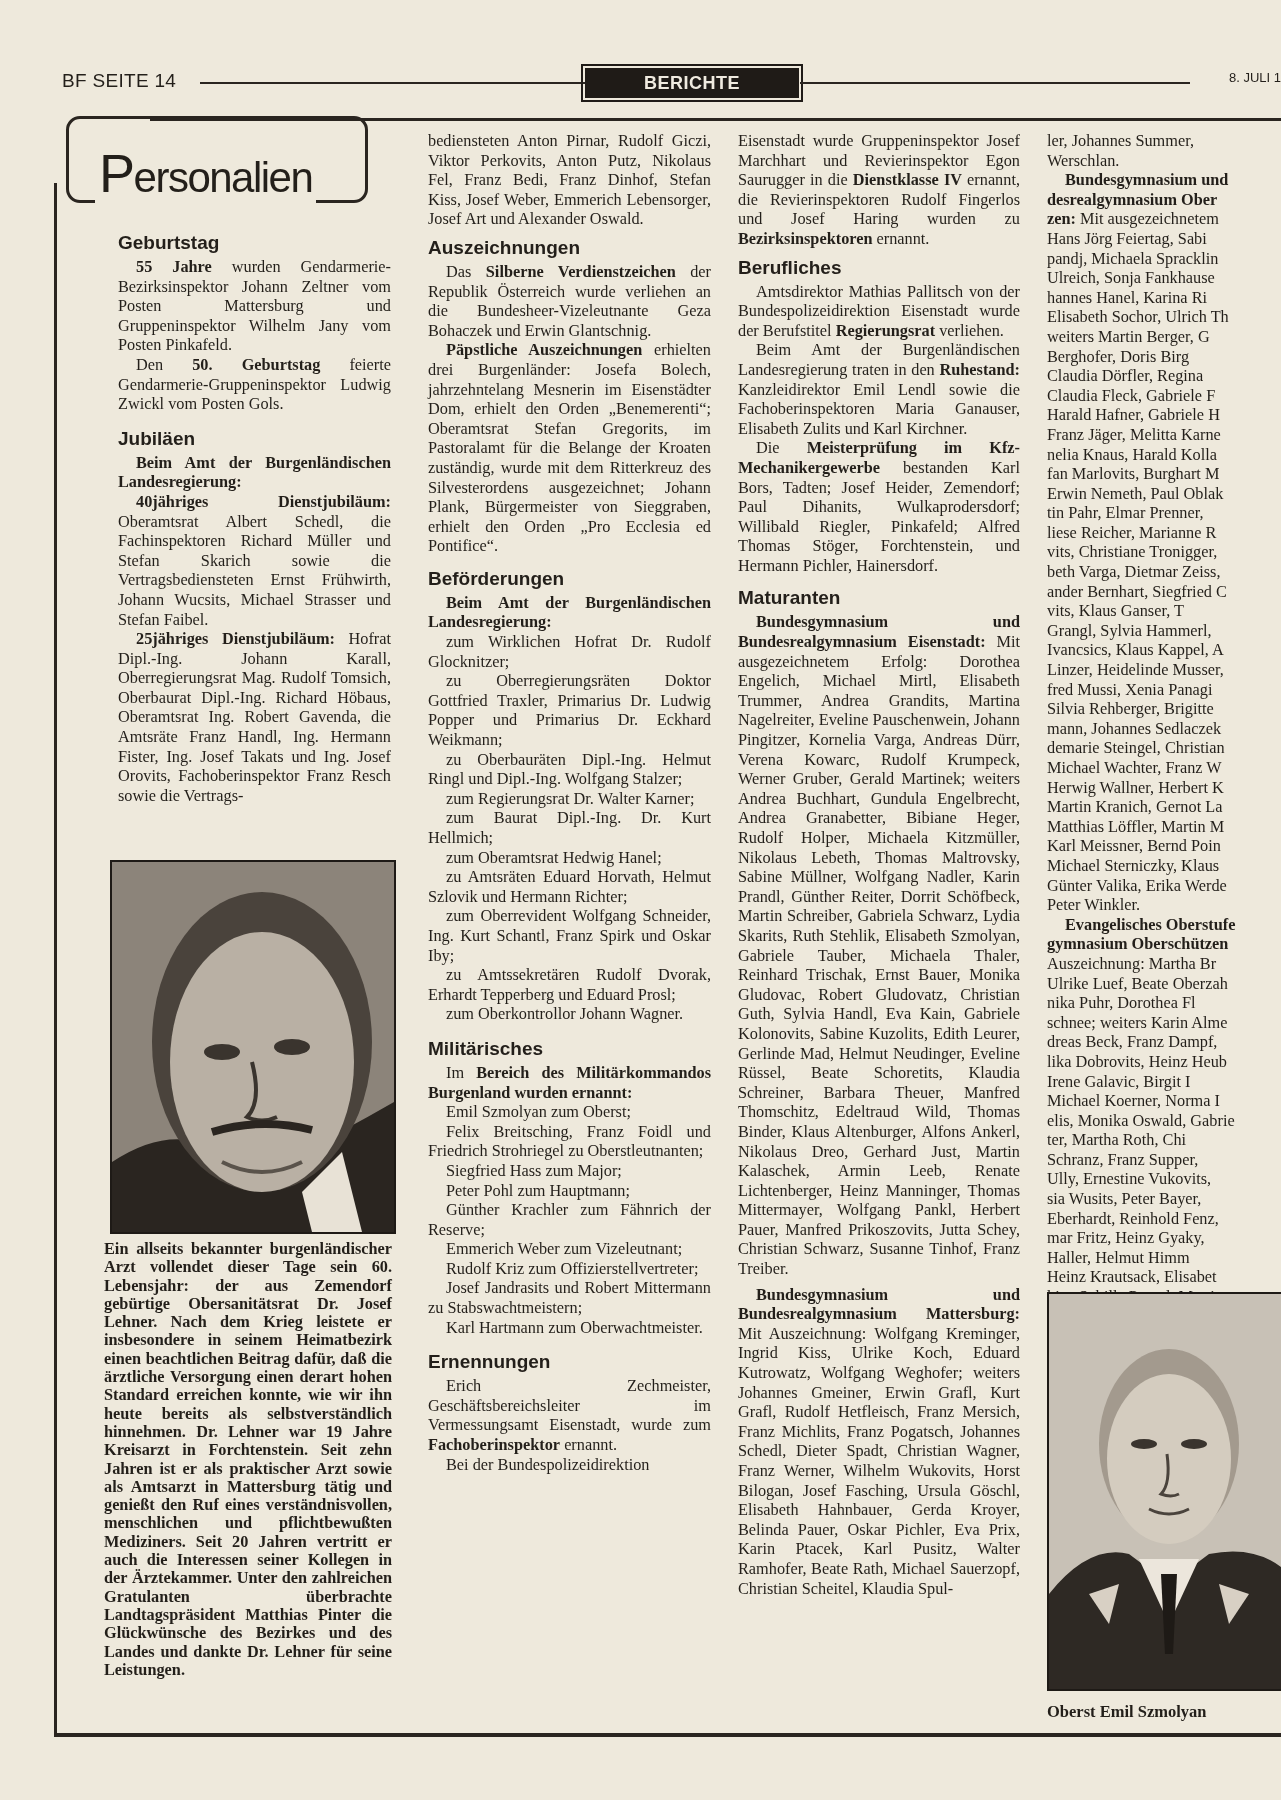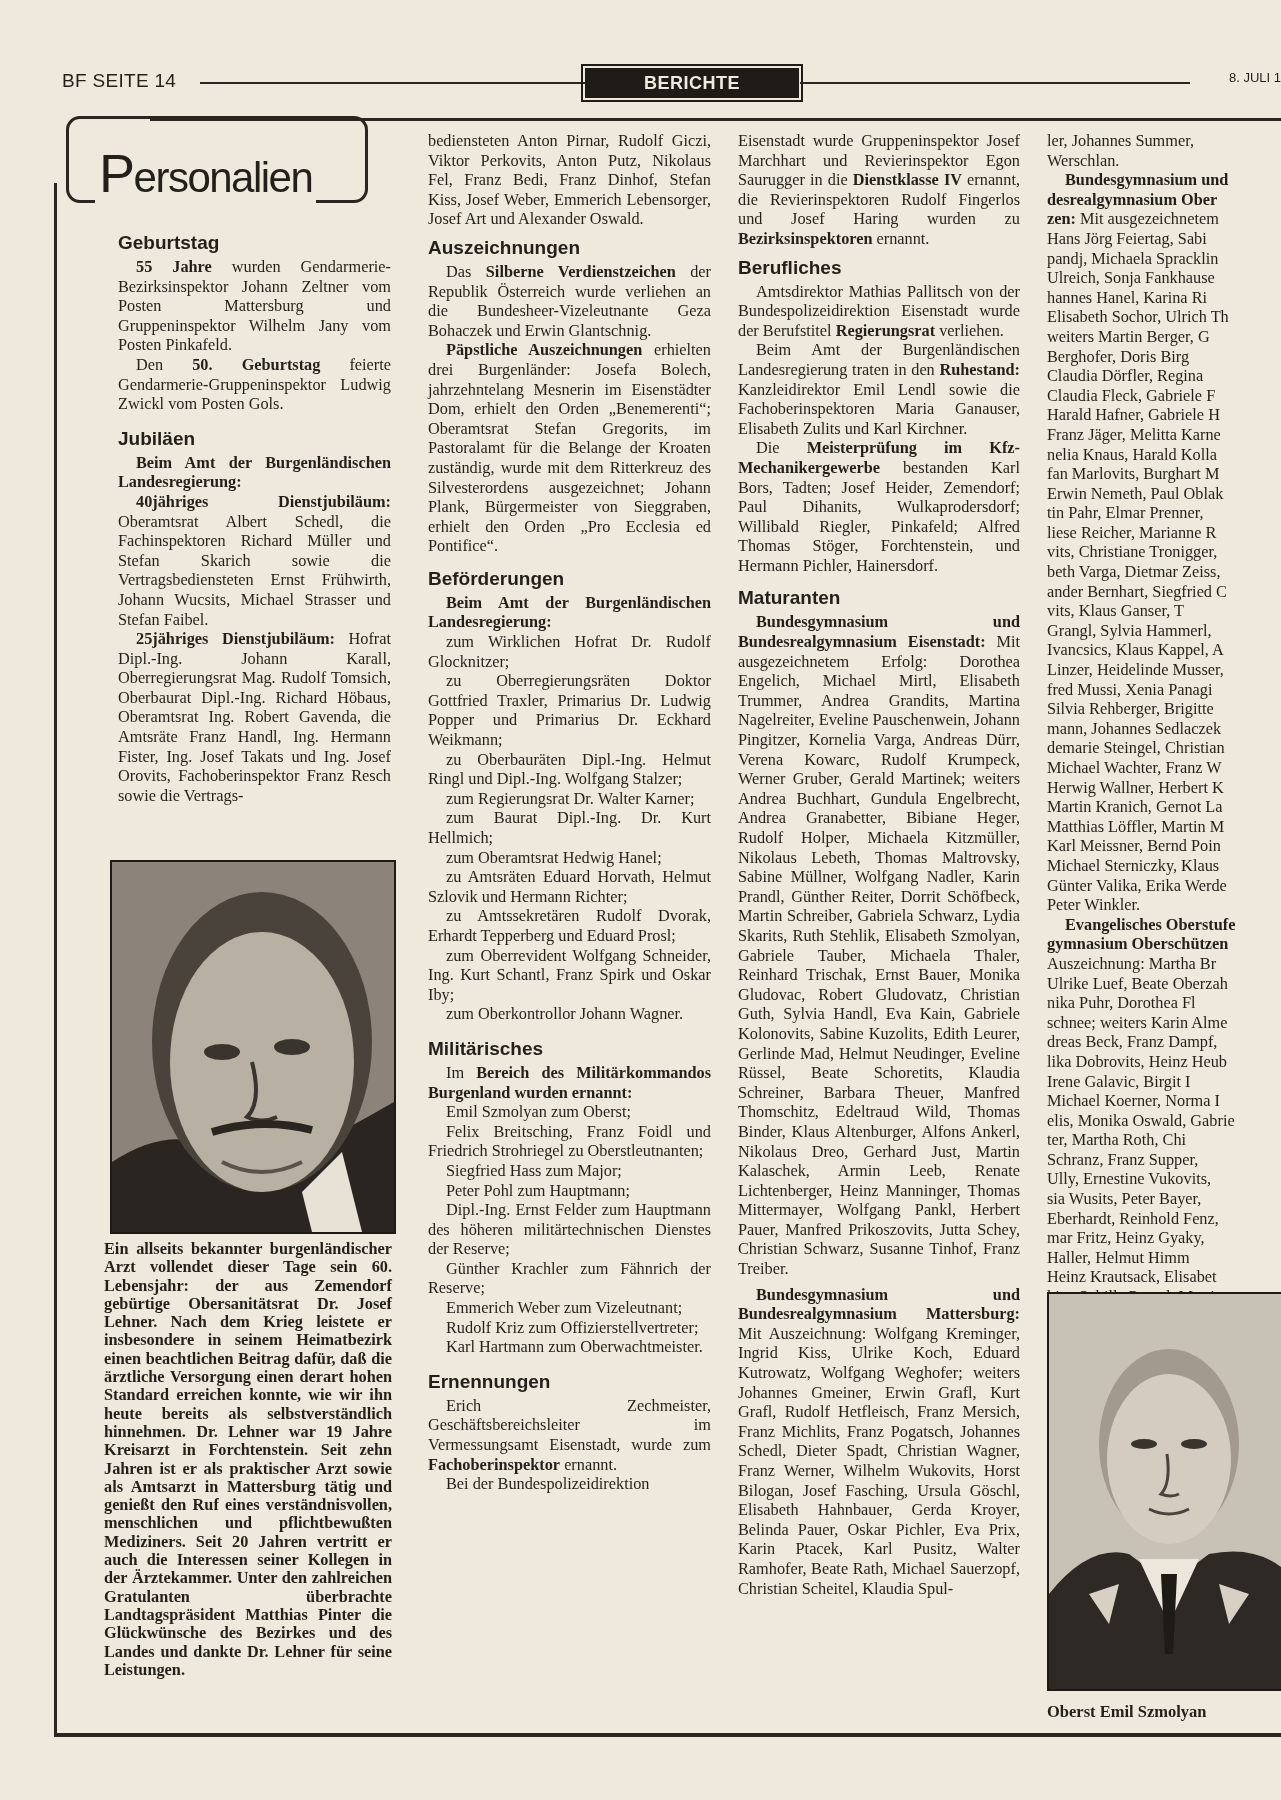--- a/index.html
+++ b/index.html
@@ -120,35 +120,35 @@
   <h2 style="margin-top:12px">Beförderungen</h2>
   <p><b>Beim Amt der Burgenländischen Landesregierung:</b></p>
   <div id="befoerderungen-list">
       <p>zum Wirklichen Hofrat Dr. Rudolf Glocknitzer;</p>
       <p>zu Oberregierungsräten Doktor Gottfried Traxler, Primarius Dr. Ludwig Popper und Primarius Dr. Eckhard Weikmann;</p>
       <p>zu Oberbauräten Dipl.-Ing. Helmut Ringl und Dipl.-Ing. Wolfgang Stalzer;</p>
       <p>zum Regierungsrat Dr. Walter Karner;</p>
       <p>zum Baurat Dipl.-Ing. Dr. Kurt Hellmich;</p>
       <p>zum Oberamtsrat Hedwig Hanel;</p>
       <p>zu Amtsräten Eduard Horvath, Helmut Szlovik und Hermann Richter;</p>
+      <p>zum Oberrevident Wolfgang Schneider, Ing. Kurt Schantl, Franz Spirk und Oskar Iby;</p>
       <p>zu Amtssekretären Rudolf Dvorak, Erhardt Tepperberg und Eduard Prosl;</p>
-      <p>zum Oberrevident Wolfgang Schneider, Ing. Kurt Schantl, Franz Spirk und Oskar Iby;</p>
       <p>zum Oberkontrollor Johann Wagner.</p>
     </div>
   <h2 style="margin-top:14px">Militärisches</h2>
   <p><span>Im </span><b>Bereich des Militärkommandos Burgenland wurden ernannt:</b></p>
   <div id="mil-list">
       <p>Emil Szmolyan zum Oberst;</p>
       <p>Felix Breitsching, Franz Foidl und Friedrich Strohriegel zu Oberstleutnanten;</p>
       <p>Siegfried Hass zum Major;</p>
       <p>Peter Pohl zum Hauptmann;</p>
-      <p>Dipl.-Ing. Ernst Felder zum Hauptmann des höheren militärtechnischen Dienstes der Reserve;</p>
       <p>Günther Krachler zum Fähnrich der Reserve;</p>
       <p>Emmerich Weber zum Vizeleutnant;</p>
       <p>Rudolf Kriz zum Offizierstellvertreter;</p>
+      <p>Josef Jandrasits und Robert Mittermann zu Stabswachtmeistern;</p>
       <p>Karl Hartmann zum Oberwachtmeister.</p>
     </div>
   <h2 style="margin-top:14px">Ernennungen</h2>
   <p><span>Erich Zechmeister, Geschäftsbereichsleiter im Vermessungsamt Eisenstadt, wurde zum </span><b>Fachoberinspektor</b><span> ernannt.</span></p>
   <p>Bei der Bundespolizeidirektion</p>
 </div>
 
 <div class="col" id="col3">
   <p class="noind"><span>Eisenstadt wurde Gruppeninspektor Josef Marchhart und Revierinspektor Egon Saurugger in die </span><b>Dienstklasse IV</b><span> ernannt, die Revierinspektoren Rudolf Fingerlos und Josef Haring wurden zu </span><b>Bezirksinspektoren</b><span> ernannt.</span></p>
   <h2>Berufliches</h2>

